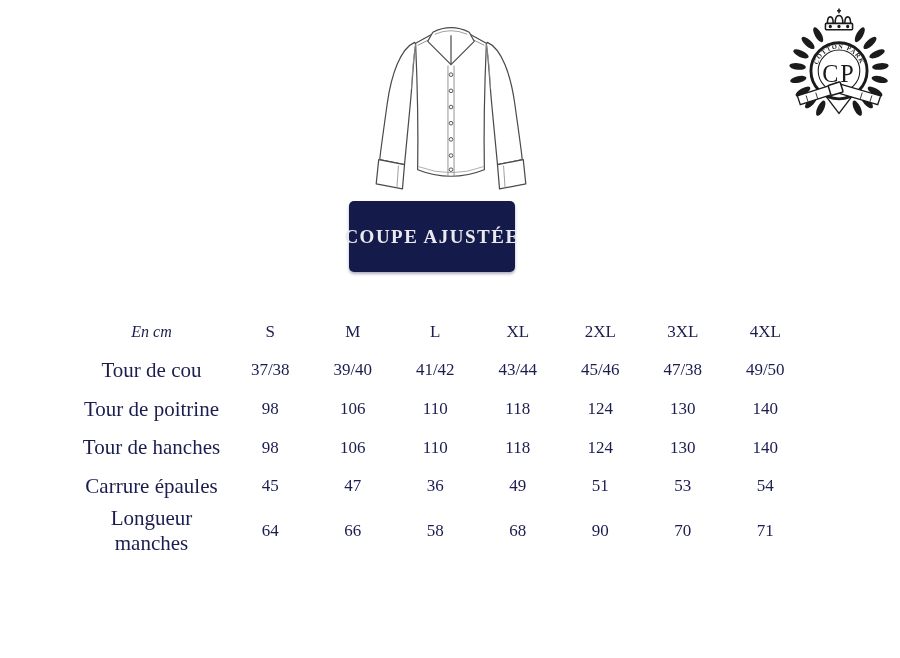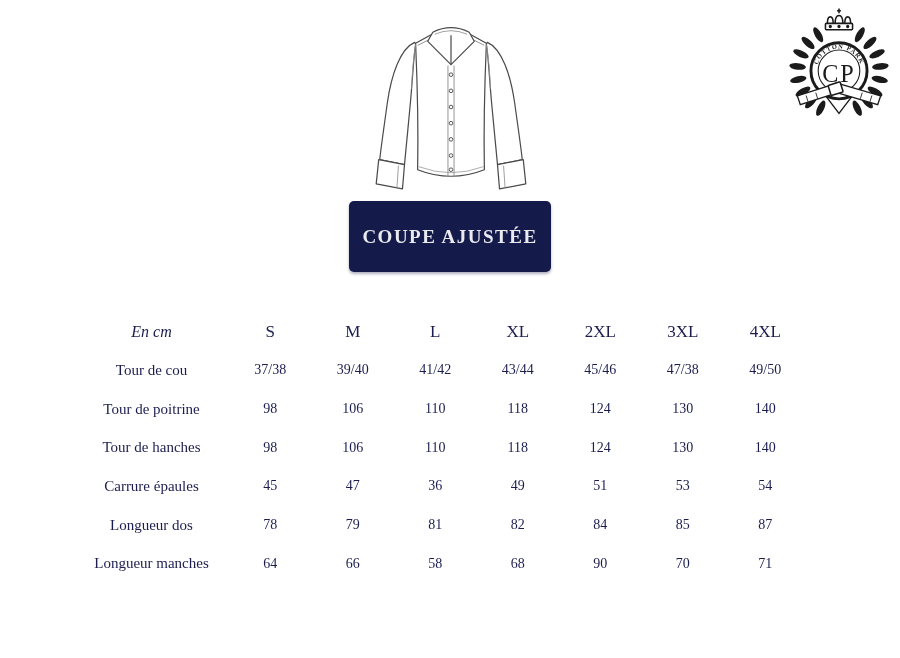--- a/index.html
+++ b/index.html
@@ -13,21 +13,21 @@
   .page{
     position:relative;
     width:900px;height:658px;
     background:#ffffff;
     overflow:hidden;
     font-family:"Liberation Serif","DejaVu Serif",serif;
   }
   .shirt{position:absolute;left:362px;top:12px;width:178px;height:186px;}
   .crest{position:absolute;left:780px;top:5px;width:118px;height:120px;}
   .badge{
-    position:absolute;left:349px;top:201px;width:202px;height:71px;
+    position:absolute;left:349px;top:201px;width:166px;height:71px;
     background:var(--badge-bg);
     border-radius:5px;
     box-shadow:0 2px 3px rgba(20,27,74,0.35);
     display:flex;align-items:center;justify-content:center;
   }
   .badge span{
     color:var(--badge-text);
     font-size:19px;font-weight:bold;letter-spacing:1.5px;
     white-space:nowrap;
   }
@@ -37,22 +37,22 @@
     color:var(--table-text);
   }
   table.sizes th,table.sizes td{
     text-align:center;vertical-align:middle;
     padding:0;font-weight:normal;
   }
   table.sizes thead tr{height:38px;}
   table.sizes tbody tr{height:38.7px;}
   th.unit{font-style:italic;font-size:16px;}
   th.size-col{font-size:17px;}
-  th.row-label{font-size:15px;}
-  td.val{font-size:14px;}
+  th.row-label{font-size:21px;}
+  td.val{font-size:17px;}
   svg text{fill:var(--crest);}
 </style>
 </head>
 <body>
 
 <div class="page">
 
   <svg class="shirt" viewBox="0 0 176 184" fill="none" stroke="#4a4a4a" stroke-width="1.2" stroke-linejoin="round">
 
     <path d="M52,30 C38,36 29,62 25,90 C22,112 19,132 17.5,146 L42,151 C44,131 46,109 48,88 C50,66 51,44 53,32 Z" fill="#ffffff"></path>
@@ -205,30 +205,20 @@
           <th class="row-label">Carrure épaules</th>
           <td class="val">45</td>
           <td class="val">47</td>
           <td class="val">36</td>
           <td class="val">49</td>
           <td class="val">51</td>
           <td class="val">53</td>
           <td class="val">54</td>
         </tr>
         <tr>
-          <th class="row-label">Longueur dos</th>
-          <td class="val">78</td>
-          <td class="val">79</td>
-          <td class="val">81</td>
-          <td class="val">82</td>
-          <td class="val">84</td>
-          <td class="val">85</td>
-          <td class="val">87</td>
-        </tr>
-        <tr>
           <th class="row-label">Longueur manches</th>
           <td class="val">64</td>
           <td class="val">66</td>
           <td class="val">58</td>
           <td class="val">68</td>
           <td class="val">90</td>
           <td class="val">70</td>
           <td class="val">71</td>
         </tr>
       </tbody>

